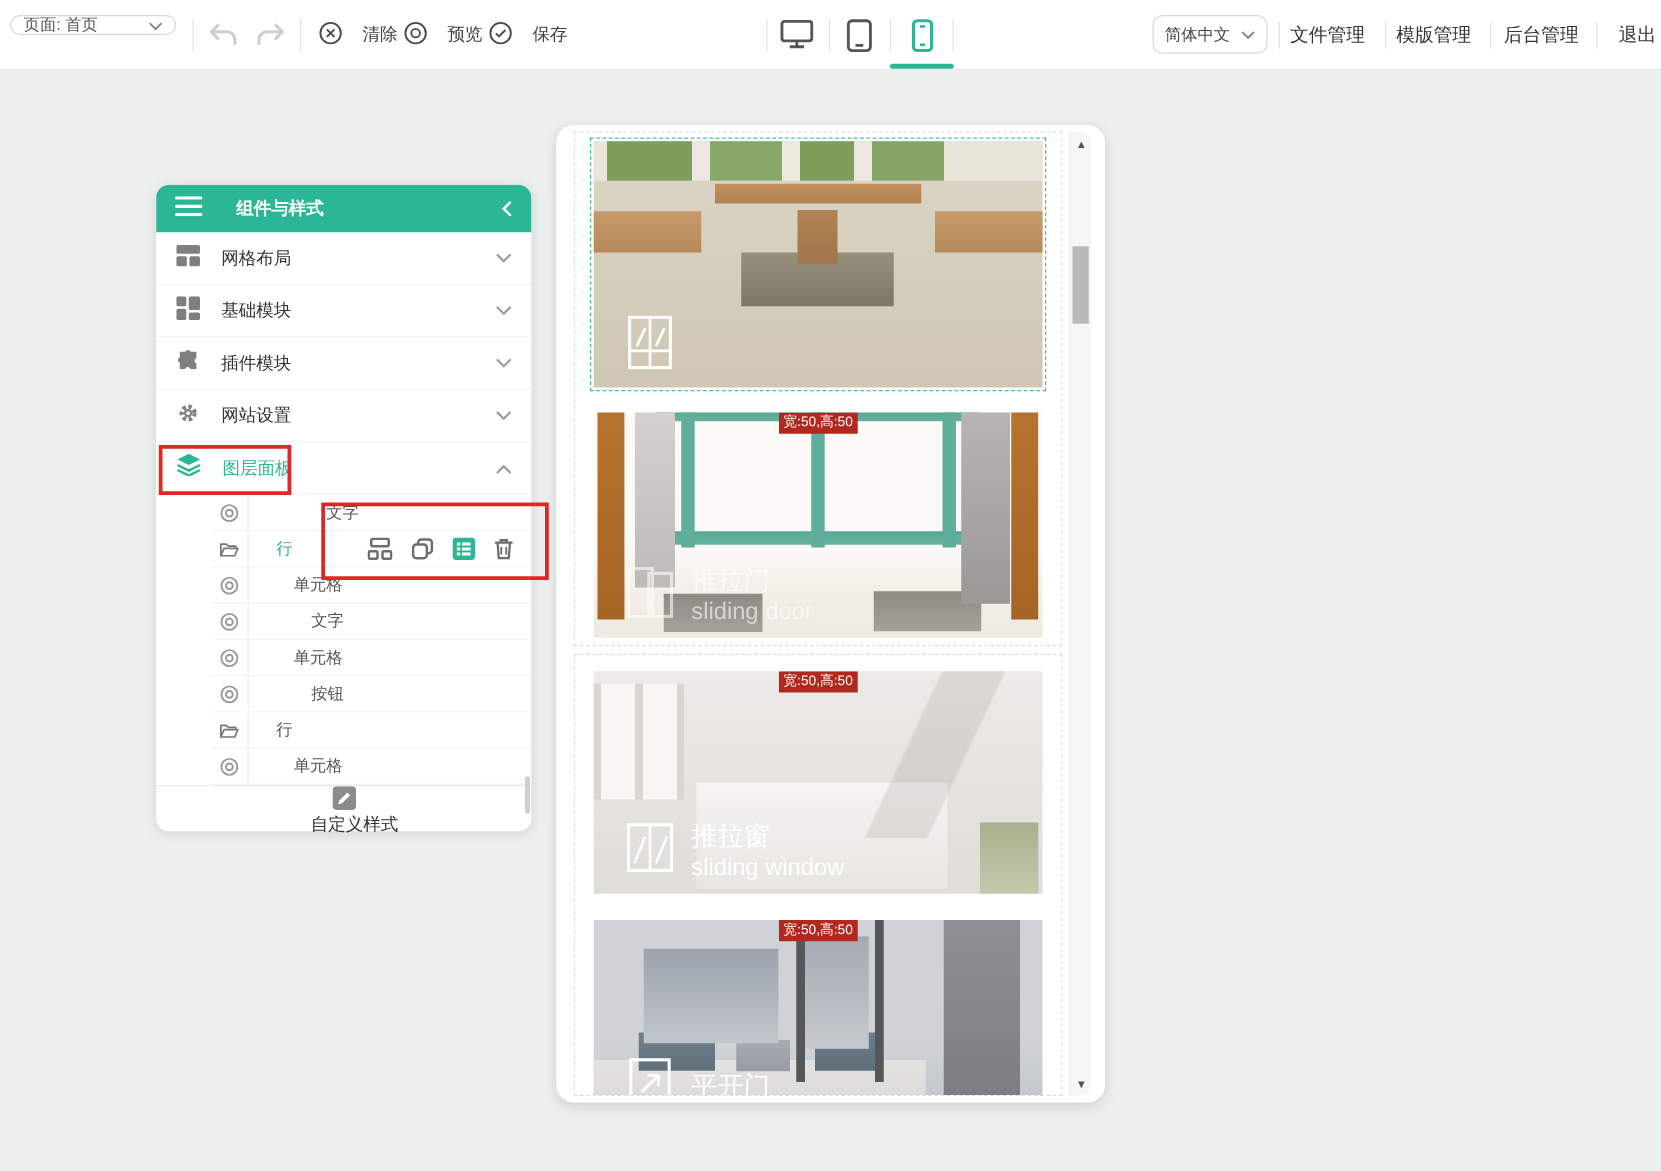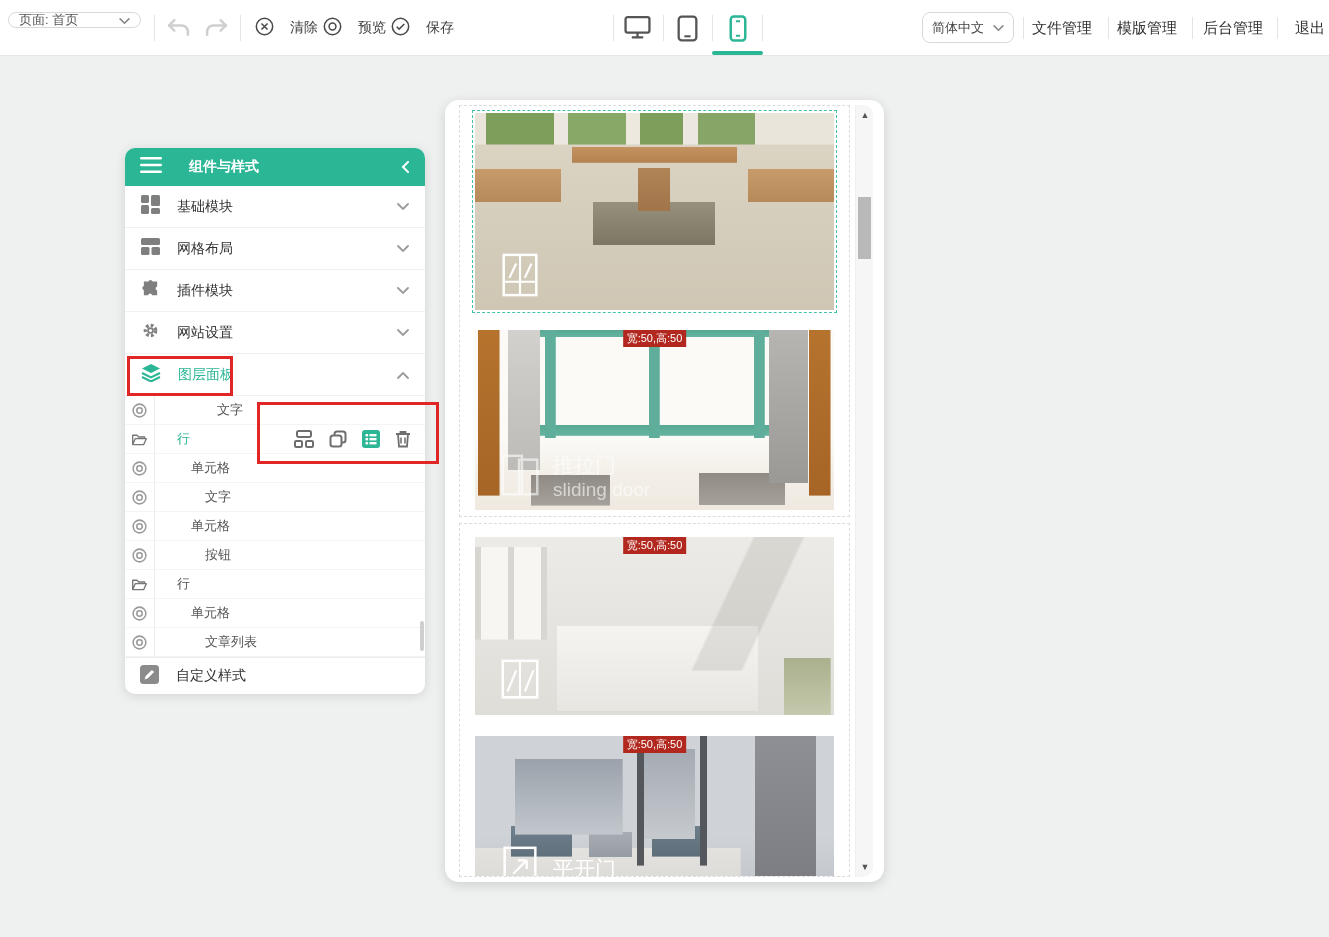--- a/index.html
+++ b/index.html
@@ -19,29 +19,29 @@
 
   
   .sidebar { position:absolute; left:125px; top:148px; width:300px; background:#fff; border-radius:10px; box-shadow:0 2px 12px rgba(0,0,0,.12); }
   .sb-header { height:38px; background:#2bb695; border-radius:10px 10px 0 0; display:flex; align-items:center; padding:13px 15px; }
   .sb-header .ttl { color:#fff; font-size:14px; font-weight:bold; margin-left:27px; }
   .sb-header .coll { margin-left:auto; cursor:pointer; display:flex; }
   .acc-row { height:42px; display:flex; align-items:center; padding:0 16px; border-bottom:1px solid #f1f1f1; cursor:pointer; background:#fff; }
   .acc-row .lbl { margin-left:17px; font-size:14px; color:#333; }
   .acc-row .chev { margin-left:auto; display:flex; }
   .acc-row.active .lbl { color:#2bb695; }
-  .tree { position:relative; }
+  .tree { position:relative;padding-left:44px; }
   .trow { height:29px; display:flex; align-items:stretch; border-bottom:1px solid #f4f4f4; font-size:13px; color:#555; cursor:pointer; }
   .ticon { width:30px; display:flex; align-items:center; justify-content:center; border-right:1px solid #ededed; }
   .tlabel { display:flex; align-items:center; }
   .i1 .tlabel{ padding-left:22px; } .i2 .tlabel{ padding-left:36px; } .i3 .tlabel{ padding-left:50px; } .i4 .tlabel{ padding-left:62px; }
   .trow.selected .tlabel { color:#2bb695; }
   .tactions { margin-left:auto; display:flex; align-items:center; gap:15px; padding-right:14px; }
   .tactions .abtn { display:flex; cursor:pointer; }
-  .custom-row { height:37px; display:flex; align-items:center; padding:0 15px; border-top:1px solid #ececec; font-size:14px; color:#333; cursor:pointer; }
+  .custom-row { height:37px; display:flex; align-items:center; padding:0 15px; border-top:1px solid #ececec; font-size:14px; color:#333; cursor:pointer;flex-direction:column; }
   .custom-row .lbl { margin-left:17px; }
   .tree-thumb { position:absolute; right:1px; top:225px; width:4px; height:30px; background:#cfcfcf; border-radius:2px; }
 
   
   .annot { position:absolute; border:3px solid #e12626; pointer-events:none; }
   .annot1 { left:127px; top:356px; width:106px; height:40px; }
   .annot2 { left:257px; top:402px; width:182px; height:62px; }
 
   
   .phone { position:absolute; left:445px; top:100px; width:439px; height:782px; background:#fff; border-radius:14px; box-shadow:0 3px 12px rgba(0,0,0,.14); }
@@ -204,39 +204,39 @@
     <span class="ttl">组件与样式</span>
     <span class="coll">
         <svg width="10" height="12" viewBox="0 0 10 12">
           <path d="M8 1L3 6l5 5" fill="none" stroke="#fff" stroke-width="2" stroke-linecap="round"></path>
         </svg>
       </span>
   </div>
 
   <div class="acc-row">
     <span><svg width="19" height="19" viewBox="0 0 19 19">
+          <rect x="0" y="1" width="19" height="7" rx="1.5" fill="#7f7f7f"></rect>
+          <rect x="0" y="10" width="8.5" height="8" rx="1.5" fill="#7f7f7f"></rect>
+          <rect x="10.5" y="10" width="8.5" height="8" rx="1.5" fill="#7f7f7f"></rect>
+        </svg></span>
+    <span class="lbl">网格布局</span>
+    <span class="chev">
+        <svg width="12" height="8" viewBox="0 0 12 8">
+          <path d="M1 1l5 5 5-5" fill="none" stroke="#9b9b9b" stroke-width="1.8" stroke-linecap="round"></path>
+        </svg>
+      </span>
+  </div>
+  <div class="acc-row">
+    <span><svg width="19" height="19" viewBox="0 0 19 19">
           <rect x="0" y="0" width="8" height="8" rx="1.5" fill="#7f7f7f"></rect>
           <rect x="10" y="0" width="9" height="11" rx="1.5" fill="#7f7f7f"></rect>
           <rect x="0" y="10" width="8" height="9" rx="1.5" fill="#7f7f7f"></rect>
           <rect x="10" y="13" width="9" height="6" rx="1.5" fill="#7f7f7f"></rect>
         </svg></span>
     <span class="lbl">基础模块</span>
-    <span class="chev">
-        <svg width="12" height="8" viewBox="0 0 12 8">
-          <path d="M1 1l5 5 5-5" fill="none" stroke="#9b9b9b" stroke-width="1.8" stroke-linecap="round"></path>
-        </svg>
-      </span>
-  </div>
-  <div class="acc-row">
-    <span><svg width="19" height="19" viewBox="0 0 19 19">
-          <rect x="0" y="1" width="19" height="7" rx="1.5" fill="#7f7f7f"></rect>
-          <rect x="0" y="10" width="8.5" height="8" rx="1.5" fill="#7f7f7f"></rect>
-          <rect x="10.5" y="10" width="8.5" height="8" rx="1.5" fill="#7f7f7f"></rect>
-        </svg></span>
-    <span class="lbl">网格布局</span>
     <span class="chev">
         <svg width="12" height="8" viewBox="0 0 12 8">
           <path d="M1 1l5 5 5-5" fill="none" stroke="#9b9b9b" stroke-width="1.8" stroke-linecap="round"></path>
         </svg>
       </span>
   </div>
   <div class="acc-row">
     <span><svg width="19" height="19" viewBox="0 0 20 20">
           <path d="M7.8 2.6a2.3 2.3 0 014.4 0H17v5.2a2.3 2.3 0 000 4.4V17h-5.2a2.3 2.3 0 00-4.4 0H3v-5.2a2.3 2.3 0 010-4.4V2.6z" fill="#7f7f7f"></path>
         </svg></span>
@@ -369,29 +369,20 @@
       <span class="tlabel">行</span>
     </div>
     <div class="trow i2">
       <span class="ticon">
           <svg width="17" height="17" viewBox="0 0 20 20">
             <circle cx="10" cy="10" r="7.5" fill="none" stroke="#9a9a9a" stroke-width="1.8"></circle>
             <circle cx="10" cy="10" r="3.2" fill="none" stroke="#9a9a9a" stroke-width="1.8"></circle>
           </svg>
         </span>
       <span class="tlabel">单元格</span>
-    </div>
-    <div class="trow i3">
-      <span class="ticon">
-          <svg width="17" height="17" viewBox="0 0 20 20">
-            <circle cx="10" cy="10" r="7.5" fill="none" stroke="#9a9a9a" stroke-width="1.8"></circle>
-            <circle cx="10" cy="10" r="3.2" fill="none" stroke="#9a9a9a" stroke-width="1.8"></circle>
-          </svg>
-        </span>
-      <span class="tlabel">文章列表</span>
     </div>
     <div class="tree-thumb"></div>
   </div>
 
   <div class="custom-row">
     <span><svg width="19" height="19" viewBox="0 0 19 19">
           <rect width="19" height="19" rx="3.5" fill="#8b8b8b"></rect>
           <path d="M4.5 14.5l1.2-3.4 6.2-6.2 2.2 2.2-6.2 6.2z" fill="#fff"></path>
         </svg></span>
     <span class="lbl">自定义样式</span>
@@ -430,20 +421,24 @@
     </div>
 
     <div class="psection s2">
       <div class="card card3 photo3">
         <span class="size-badge">宽:50,高:50</span>
         <div class="card-label">
           <span><svg width="46" height="46" viewBox="0 0 48 48">
                 <rect x="6" y="4" width="36" height="38" fill="none" stroke="#fff" stroke-width="2.6"></rect>
                 <path d="M24 4v38M11 36l9-22M29 36l9-22M6 42h36" stroke="#fff" stroke-width="2.2" fill="none"></path>
               </svg></span>
+          <span>
+            <div class="ctitle">推拉窗</div>
+            <div class="csub">sliding window</div>
+          </span>
         </div>
       </div>
       <div class="card card4 photo4">
         <span class="size-badge">宽:50,高:50</span>
         <div class="card-label toppos">
           <span><svg width="46" height="46" viewBox="0 0 48 48">
                 <rect x="8" y="4" width="32" height="40" fill="none" stroke="#fff" stroke-width="2.6"></rect>
                 <path d="M17 31l14-14M31 17h-9M31 17v9" stroke="#fff" stroke-width="2.4" fill="none"></path>
               </svg></span>
           <span>

